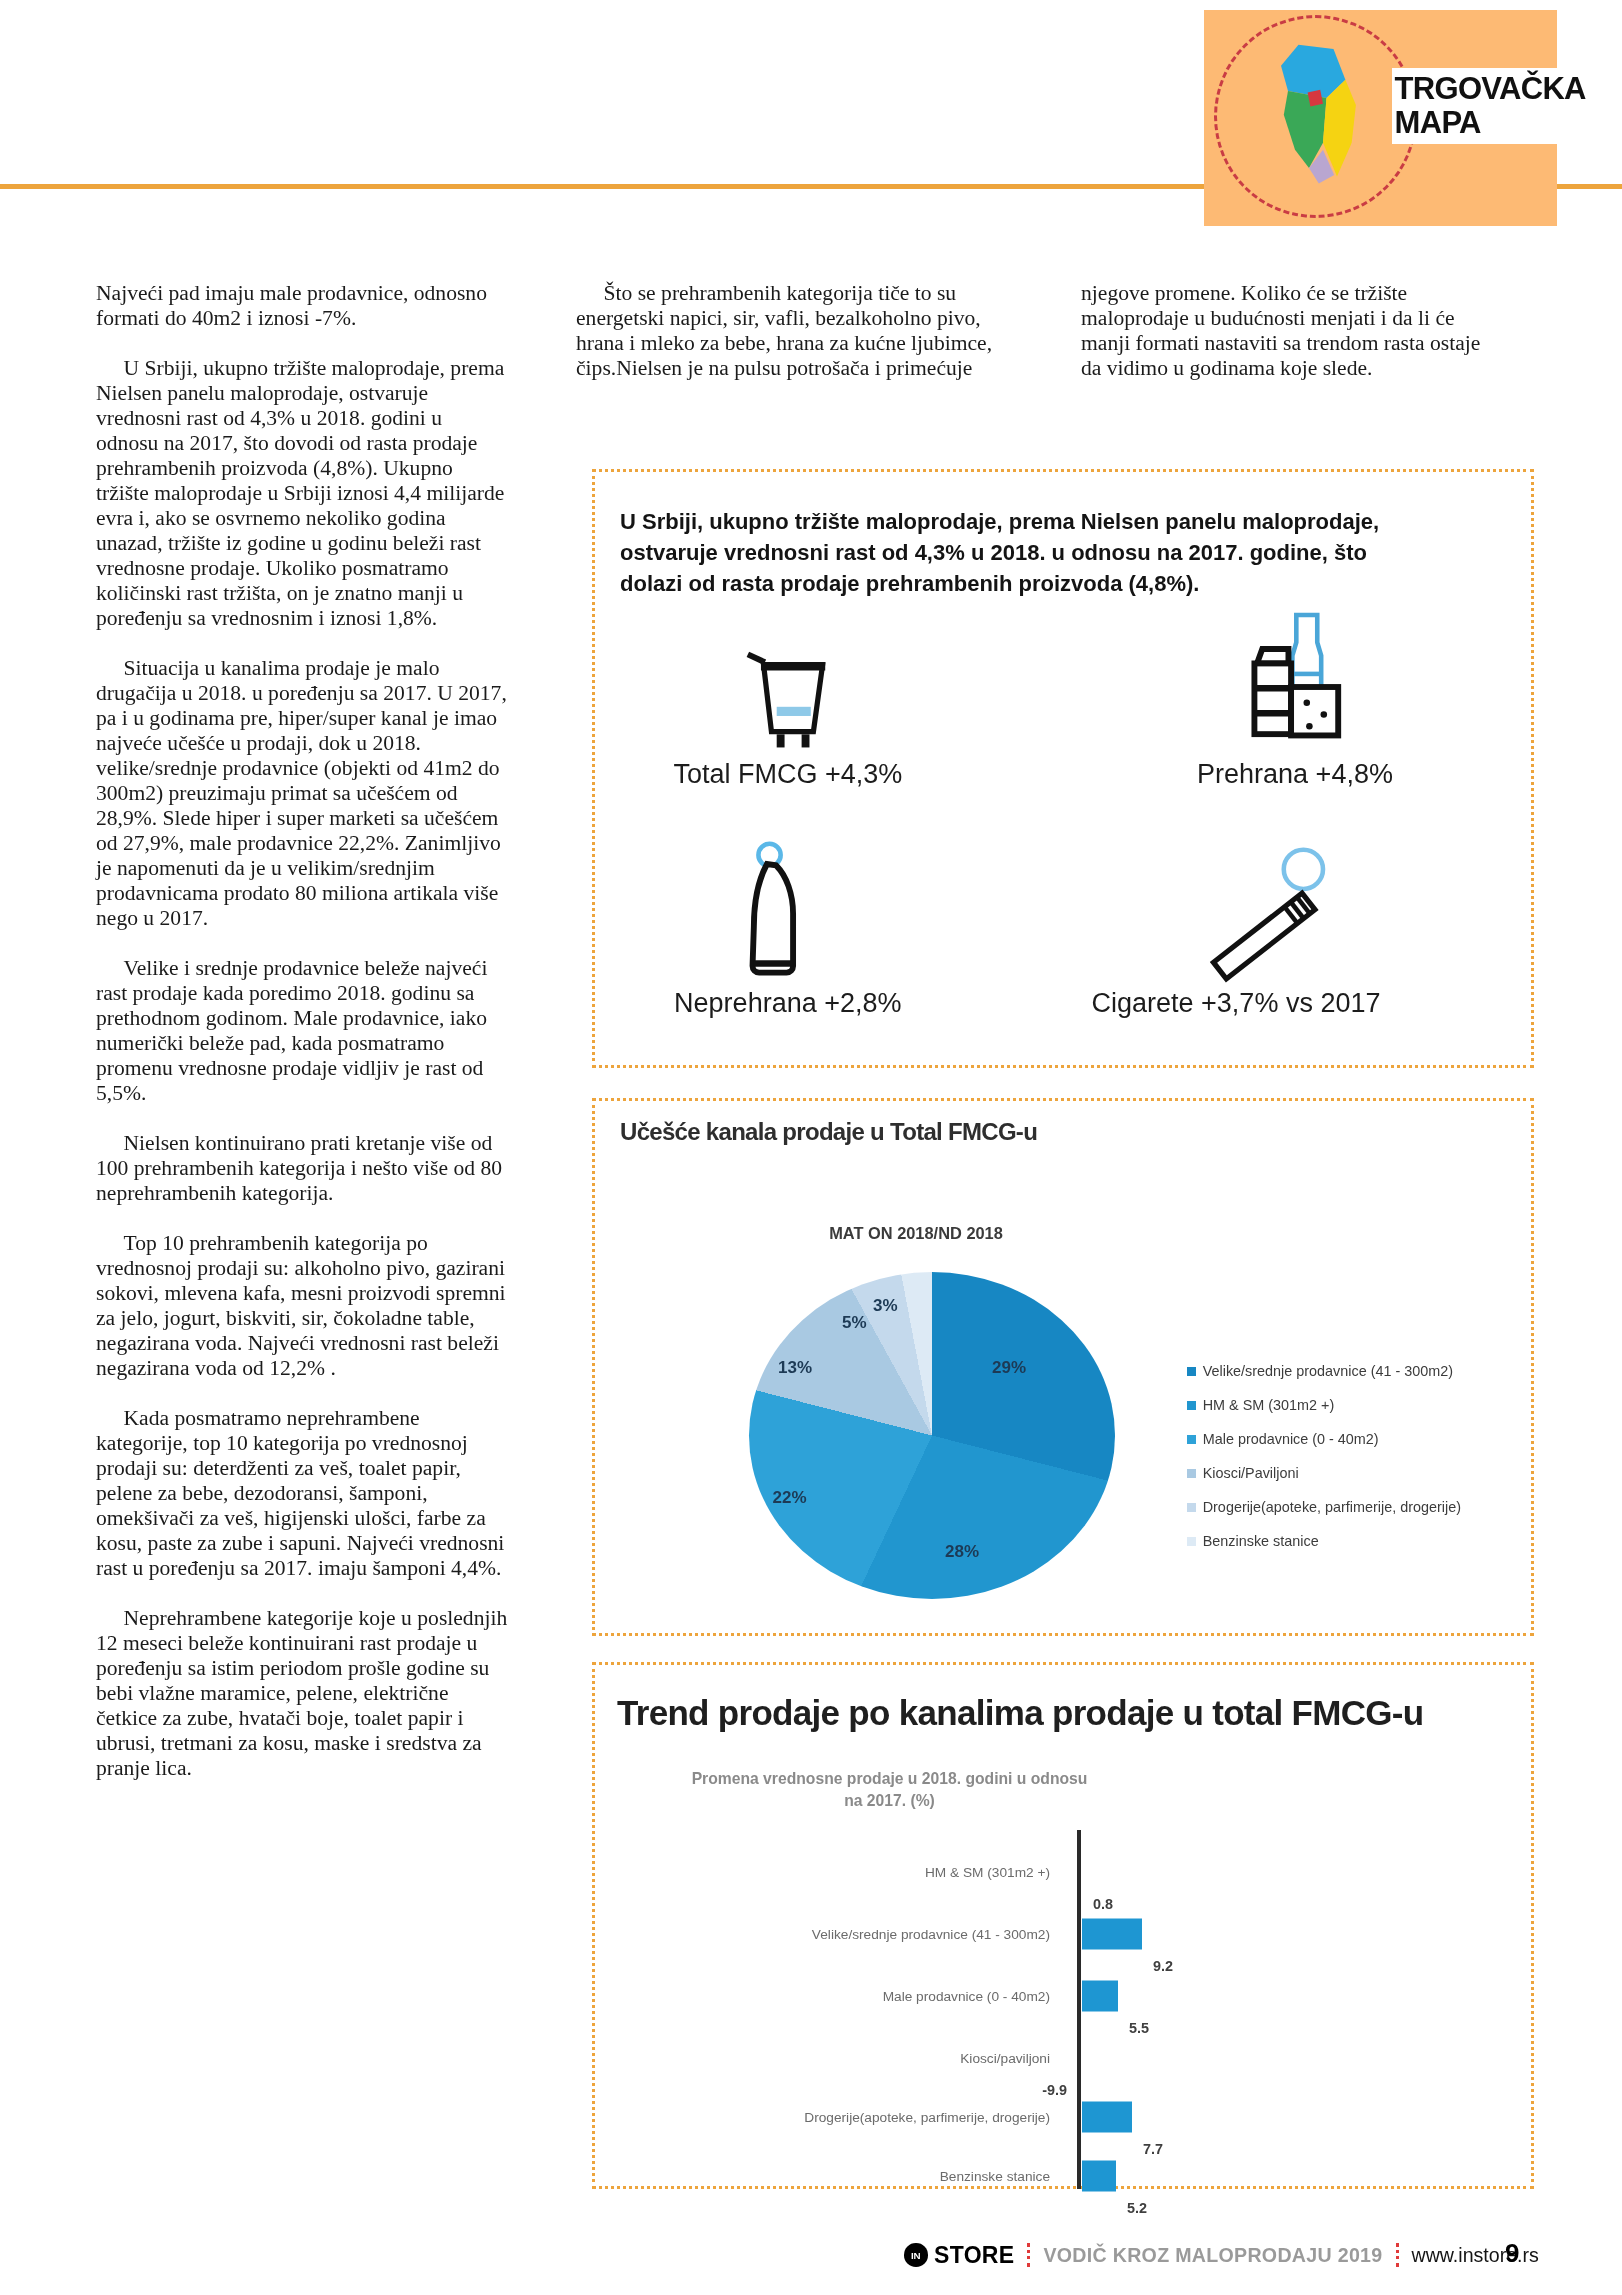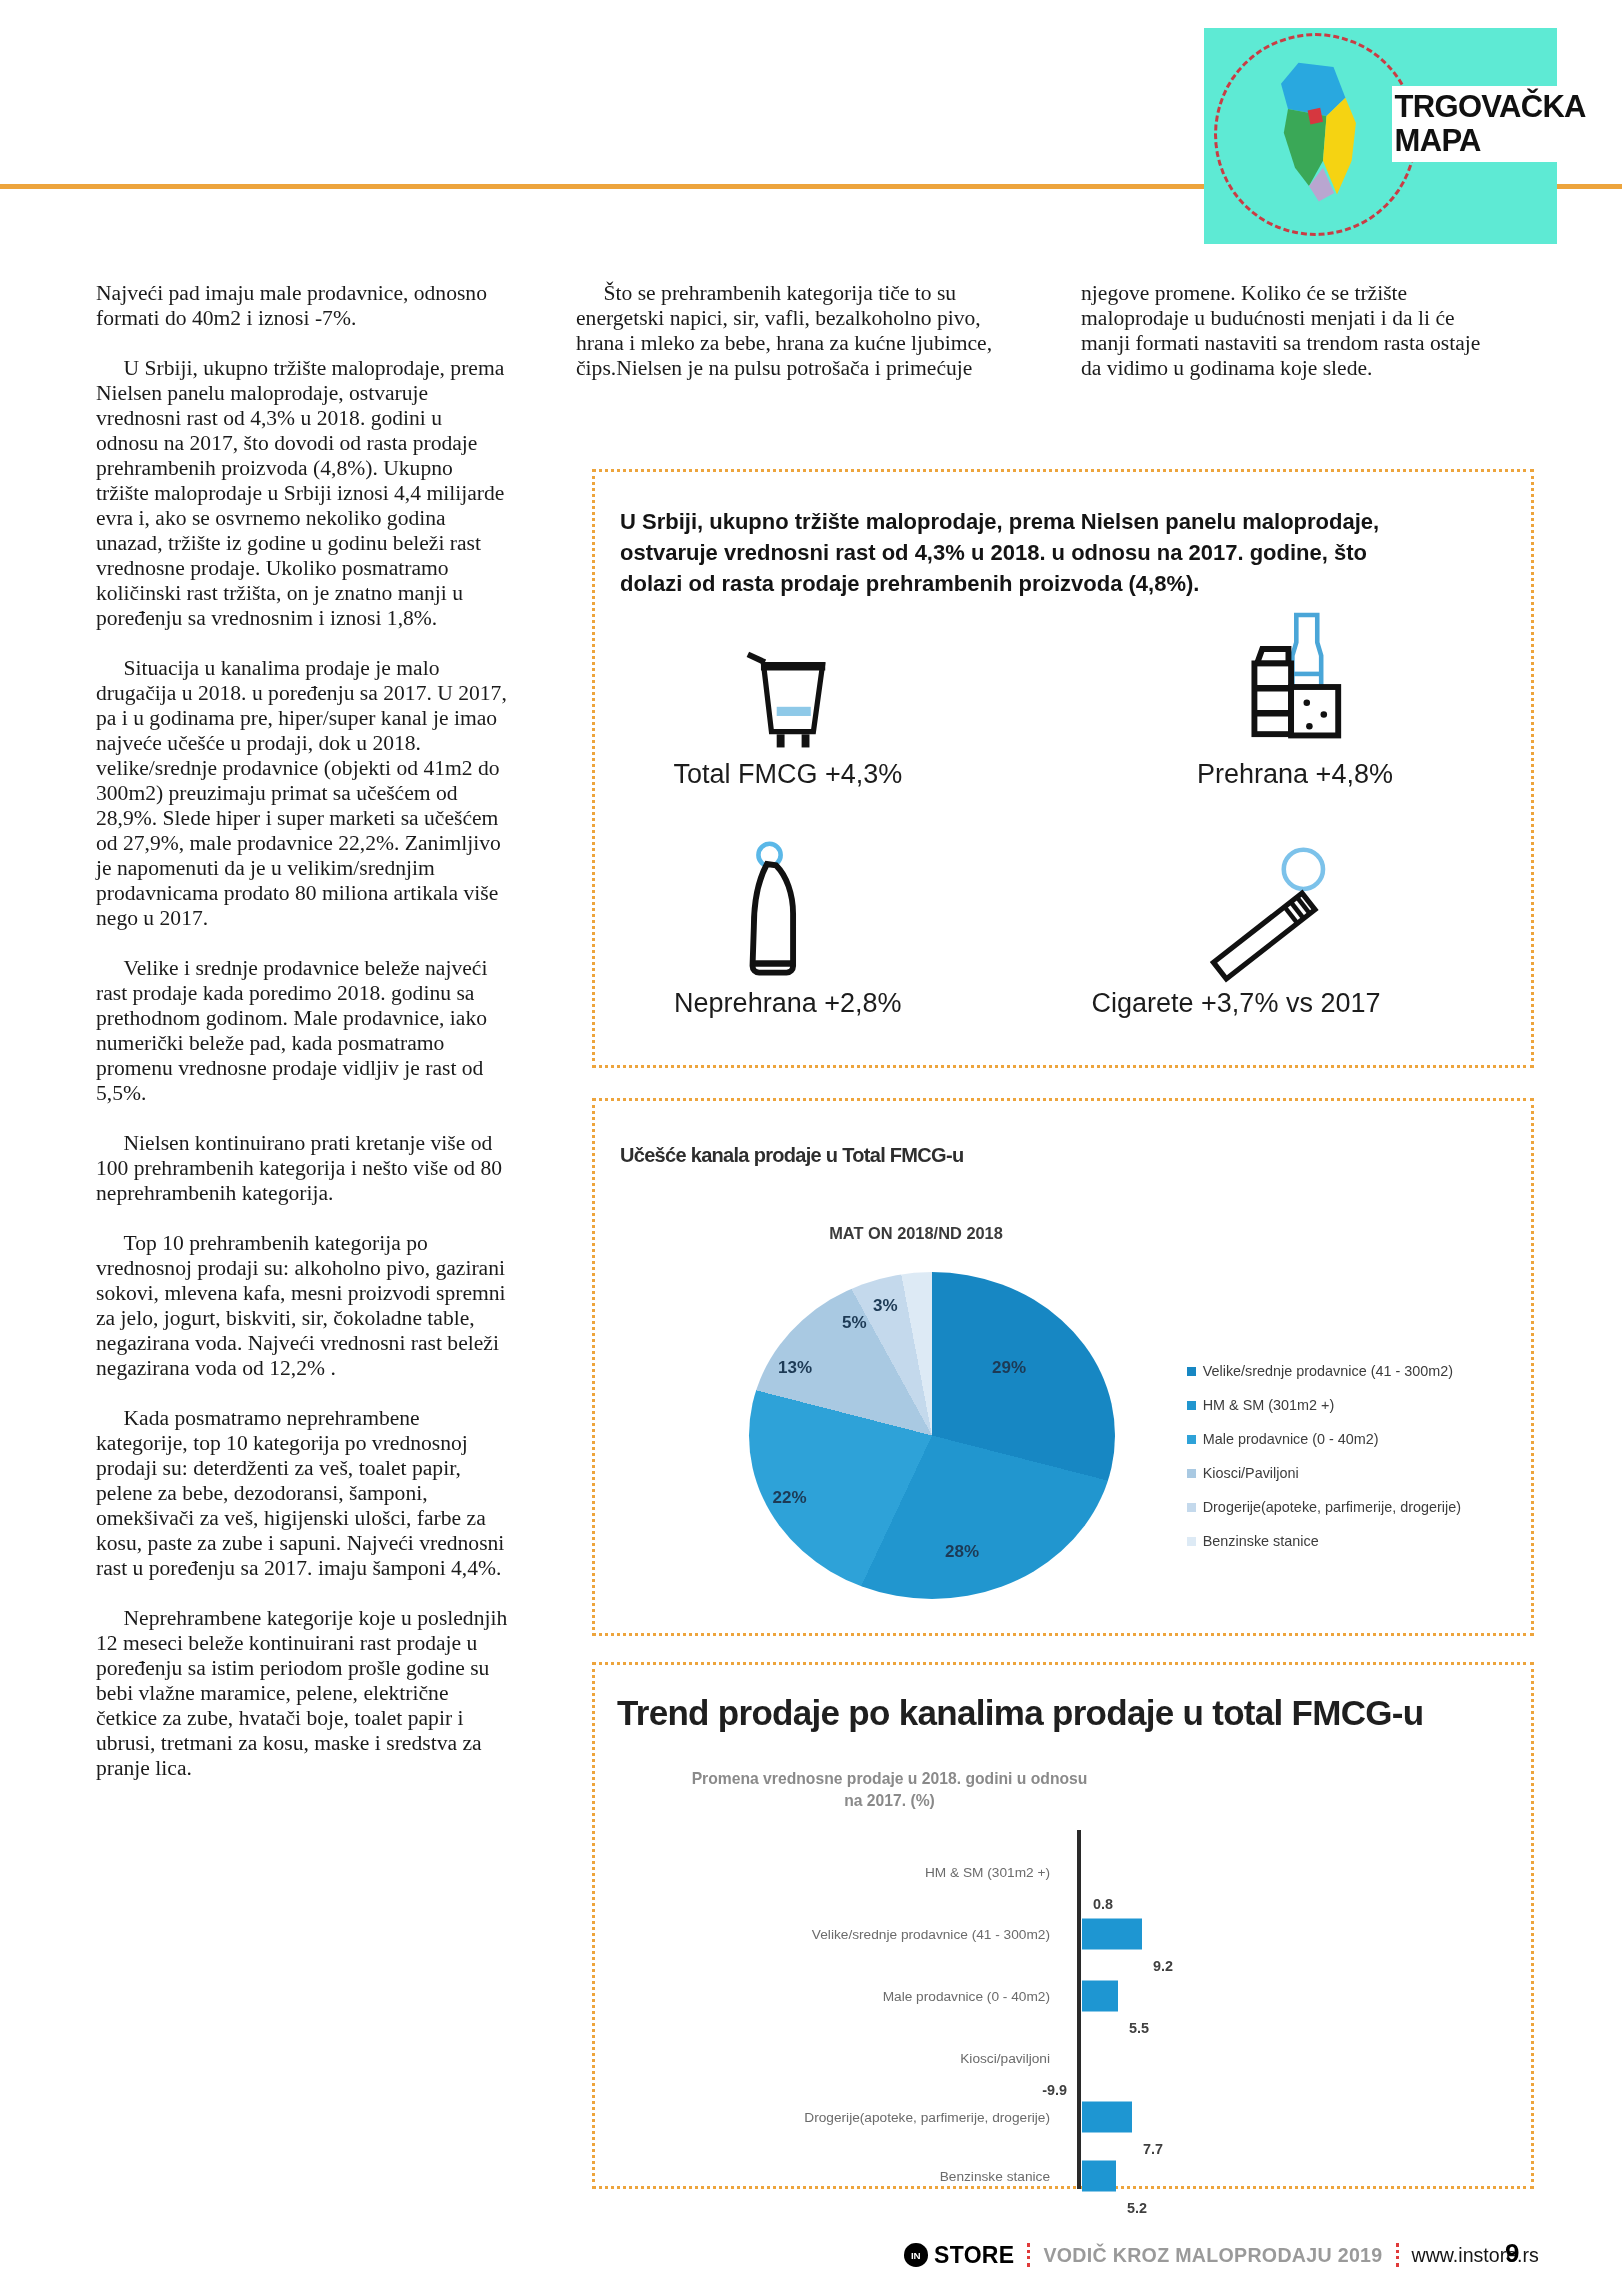--- a/index.html
+++ b/index.html
@@ -1,20 +1,20 @@
 <!DOCTYPE html>
 <html style="font-size:10.5px"><head>
 <meta charset="utf-8">
 <style>
   html,body{margin:0;padding:0;background:#ffffff;}
   .page{position:relative;width:1623px;height:2295px;background:#fff;overflow:hidden;
         font-family:"Liberation Serif", serif;color:#1b1b1b;}
   .toprule{position:absolute;left:0;top:184px;width:1623px;height:4.6px;background:#eda43c;}
   
-  .logo{position:absolute;left:1204px;top:28px;width:353px;height:216px;background:#5eead4;}
+  .logo{position:absolute;left:1204px;top:10px;width:353px;height:216px;background:#fdba74;}
   .logo-circle{position:absolute;left:9.8px;top:5.2px;width:203px;height:203px;border:3.3px dashed #c93c44;
                border-radius:50%;box-sizing:border-box;}
   .logo-map{position:absolute;left:56px;top:29.4px;}
   .logo-text{position:absolute;left:188px;top:58px;background:#fff;padding:3.9px 2.6px;
              font-family:"Liberation Sans", sans-serif;font-weight:800;font-size:31px;line-height:34px;
              color:#111;letter-spacing:-0.7px;}
   
   .col{position:absolute;top:281px;font-size:21.6px;line-height:25px;}
   .col p{margin:0 0 25px 0;}
   .col p.ind{text-indent:27.5px;}
@@ -25,22 +25,22 @@
   .obox{position:absolute;left:592px;width:942px;border:3.9px dotted #eda43c;box-sizing:border-box;background:#fff;}
   .box1{top:469px;height:599px;}
   .box2{top:1098px;height:538px;}
   .box3{top:1662px;height:527px;}
   .box1-text{position:absolute;left:25px;top:34px;width:805px;
              font-family:"Liberation Sans", sans-serif;font-weight:600;font-size:22px;line-height:31px;color:#141414;}
   .info-label{position:absolute;font-family:"Liberation Sans", sans-serif;font-weight:400;
               font-size:27px;color:#1c1c1c;text-align:center;width:366px;}
   .icon{position:absolute;}
   
-  .pie-title{position:absolute;left:25px;top:43px;font-family:"Liberation Sans", sans-serif;
-             font-weight:700;font-size:20px;color:#2e2e2e;letter-spacing:-0.7px;}
+  .pie-title{position:absolute;left:25px;top:17px;font-family:"Liberation Sans", sans-serif;
+             font-weight:700;font-size:24px;color:#2e2e2e;letter-spacing:-0.7px;}
   .pie-sub{position:absolute;left:131px;top:123px;width:380px;text-align:center;
            font-family:"Liberation Sans", sans-serif;font-weight:700;font-size:16.4px;color:#3b3b3b;}
   .pie{position:absolute;left:154px;top:171px;width:366px;height:327px;border-radius:50%;}
   .pie-label{position:absolute;font-family:"Liberation Sans", sans-serif;font-weight:700;
              font-size:17px;color:#1d3a55;}
   .pl0{left:243px;top:86px;} .pl1{left:196px;top:270px;} .pl2{left:23.6px;top:216px;}
   .pl3{left:29px;top:86px;}  .pl4{left:93px;top:41px;}  .pl5{left:124px;top:23.6px;}
   .legend{position:absolute;left:592px;top:262px;width:340px;font-family:"Liberation Sans", sans-serif;}
   .legend-item{display:flex;align-items:flex-start;margin-bottom:17px;}
   .legend-marker{flex:0 0 auto;width:9.2px;height:9.2px;margin:3.9px 6.5px 0 0;background:#ccc;}

